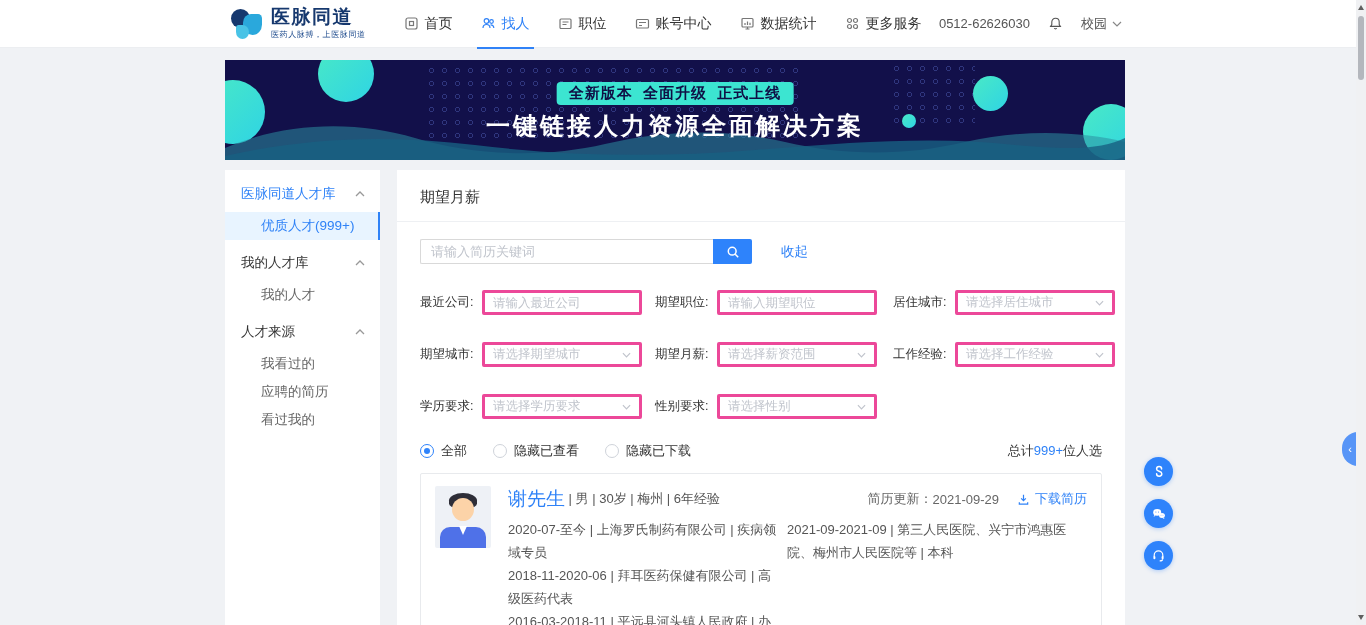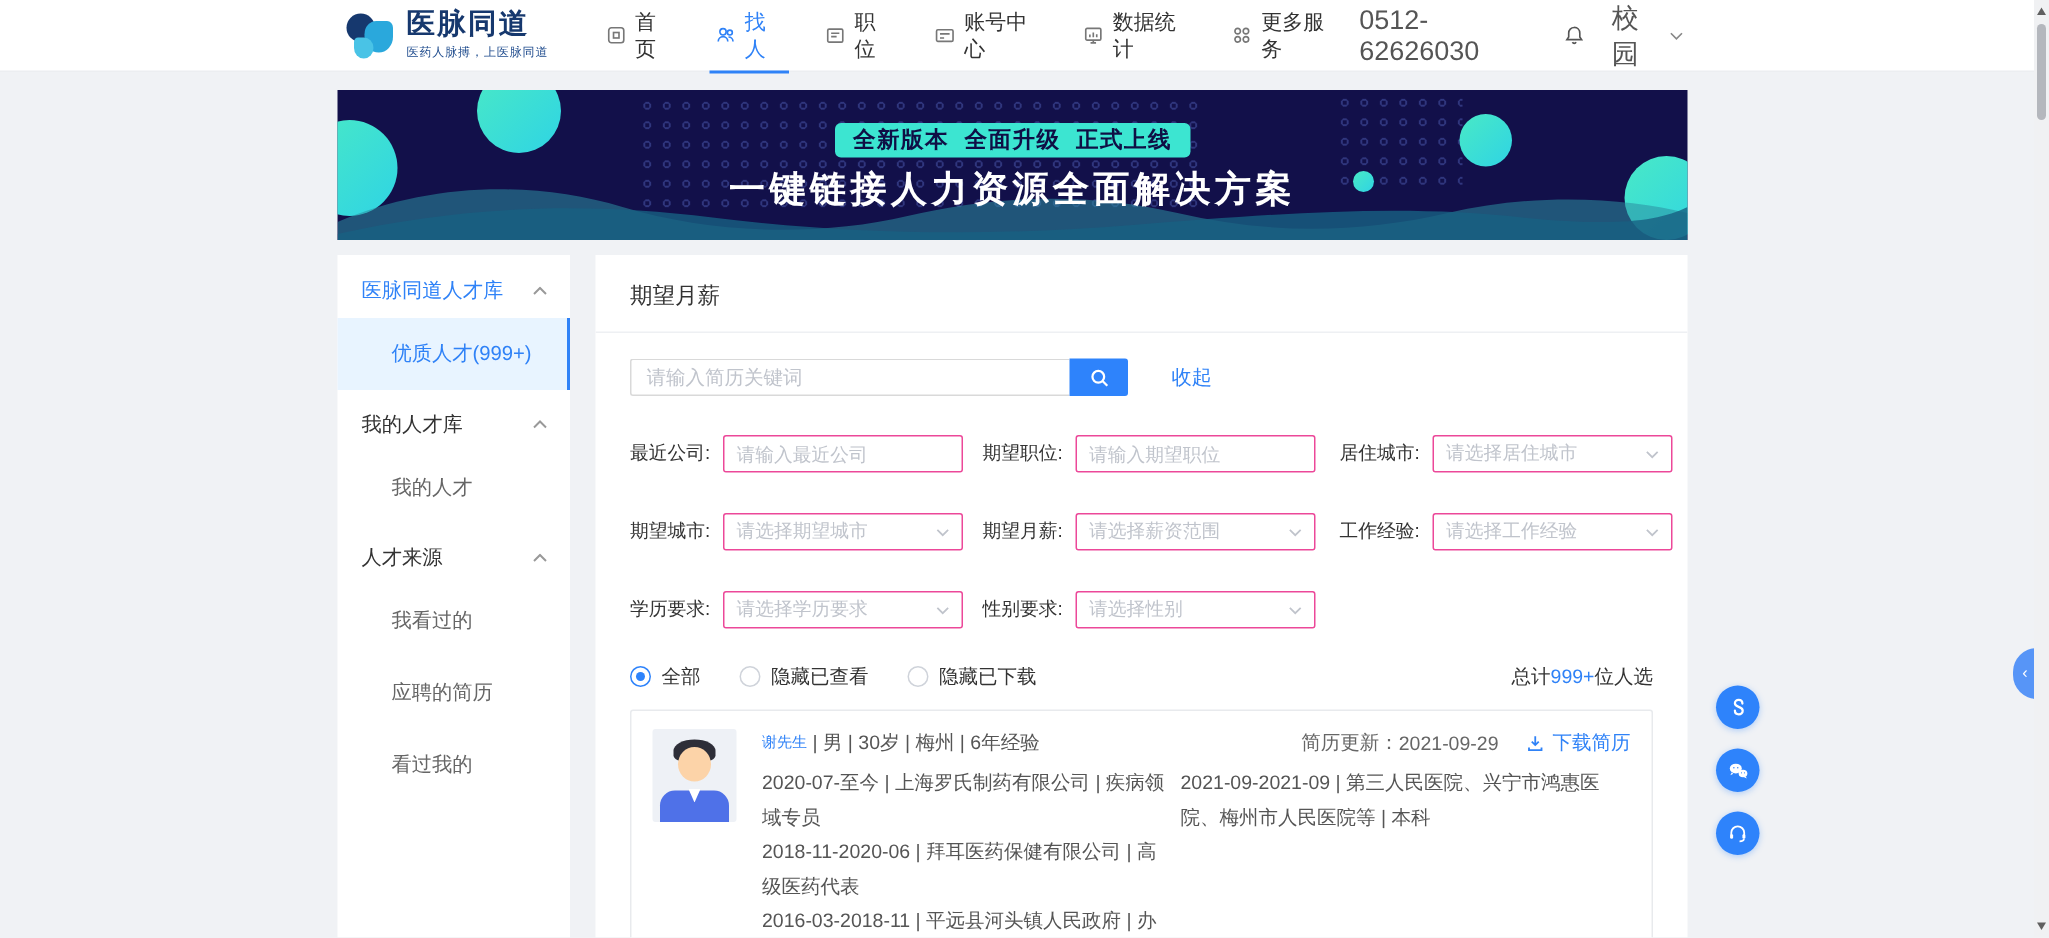--- a/index.html
+++ b/index.html
@@ -14,21 +14,21 @@
   .lm2{position:absolute;left:12px;top:8px;width:19px;height:21px;background:#2aa8dc;border-radius:50% 25% 60% 60%}
   .lm3{position:absolute;left:5px;top:19px;width:13px;height:14px;background:#49c3e6;border-radius:25% 60% 60% 60%}
   .logo-title{font-size:19px;font-weight:bold;color:#16386e;letter-spacing:1.5px;line-height:20px}
   .logo-tagline{font-size:8px;color:#1d4a8c;letter-spacing:.6px;margin-top:2px;white-space:nowrap}
   .nav{display:flex;height:48px;margin-left:24px}
   .nav-item{position:relative;display:flex;align-items:center;gap:6px;padding:0 14px;font-size:14px;color:#333;cursor:pointer}
   .nav-item svg{stroke:#777;fill:none;stroke-width:1.2}
   .nav-item.active{color:#2f82f7}
   .nav-item.active svg{stroke:#2f82f7}
   .nav-item.active::after{content:"";position:absolute;left:10px;right:10px;bottom:-1px;height:2px;background:#2f82f7}
-  .header-right{margin-left:auto;margin-right:244px;display:flex;align-items:center;gap:18px;font-size:18px;color:#555}
+  .header-right{margin-left:auto;margin-right:244px;display:flex;align-items:center;gap:18px;font-size:13px;color:#555}
   .bell{display:flex;align-items:center;cursor:pointer}
   .user{display:flex;align-items:center;gap:5px;cursor:pointer}
 
   
   .banner{position:absolute;left:225px;top:60px;width:900px;height:100px;background:#12104a;overflow:hidden;cursor:pointer}
   .dots{position:absolute;background-image:radial-gradient(circle,transparent 1.6px,rgba(96,116,210,.38) 1.6px 2.6px,transparent 2.6px);background-size:13px 13px;z-index:1}
   .dots.d1{left:200px;top:4px;width:380px;height:78px}
   .dots.d2{left:665px;top:2px;width:85px;height:62px}
   .bcircle{position:absolute;border-radius:50%;background:linear-gradient(135deg,#49e9c6,#2fd4e4);z-index:2}
   .bc1{left:-24px;top:20px;width:64px;height:64px}
@@ -38,38 +38,38 @@
   .bc5{right:-14px;top:44px;width:56px;height:56px}
   .waves{position:absolute;left:0;bottom:0;width:100%;height:48px;z-index:2}
   .badge{position:absolute;top:22px;left:50%;transform:translateX(-50%);background:#3ce5d1;color:#0f0f45;font-size:15px;font-weight:bold;padding:2px 12px;border-radius:4px;letter-spacing:1px;white-space:pre;z-index:3}
   .headline{position:absolute;top:50px;left:0;width:100%;text-align:center;color:#fff;font-size:24px;font-weight:bold;letter-spacing:3px;z-index:3}
 
   
   .sidebar{position:absolute;left:225px;top:170px;width:155px;height:455px;background:#fff;padding-top:6px;font-size:13.5px}
   .side-title{height:36px;display:flex;align-items:center;justify-content:space-between;padding:0 15px 0 16px;cursor:pointer;color:#333}
   .side-title.blue{color:#2f82f7}
   .side-title svg{stroke:#999;fill:none;stroke-width:1.3}
-  .side-item{height:48px;display:flex;align-items:center;padding-left:36px;color:#666;cursor:pointer}
+  .side-item{height:28px;display:flex;align-items:center;padding-left:36px;color:#666;cursor:pointer}
   .side-item.active{background:#e8f4ff;color:#2f82f7;border-right:2px solid #2f82f7}
   .side-gap{height:5px}
 
   
   .panel{position:absolute;left:397px;top:170px;width:728px;height:455px;background:#fff;overflow:hidden;padding:0 23px}
   .panel-title{padding-top:18px;font-size:15px;color:#333;font-weight:500}
   .panel-divider{margin:14px -23px 0;border-bottom:1px solid #eef0f3}
   .search-row{margin-top:17px;display:flex;align-items:center}
   .search-input{width:293px;height:25px;border:1px solid #d9d9d9;border-right:none;border-radius:2px 0 0 2px;padding:0 10px;font-size:13px;color:#333;outline:none;font-family:inherit}
   .search-input::placeholder{color:#c0c4cc}
   .search-btn{width:39px;height:25px;background:#2e83fb;border:none;border-radius:0 2px 2px 0;display:flex;align-items:center;justify-content:center;cursor:pointer}
   .collapse-link{margin-left:29px;color:#2f82f7;font-size:13.5px;cursor:pointer;text-decoration:none}
 
   .filters{margin-top:26px;display:grid;grid-template-columns:235px 238px 1fr;row-gap:27px}
   .field{display:flex;align-items:center;height:25px}
   .field label{font-size:12.5px;color:#333;margin-right:5px;white-space:nowrap;width:57px;text-align:left}
-  .ctrl{width:160px;height:25px;border:1px solid #ec4899;border-radius:2px;font-size:12.5px;padding:0 8px;font-family:inherit}
+  .ctrl{width:160px;height:25px;border:3px solid #ec4899;border-radius:2px;font-size:12.5px;padding:0 8px;font-family:inherit}
   input.ctrl{color:#333;outline:none}
   input.ctrl::placeholder{color:#c0c4cc}
   .select{display:flex;align-items:center;justify-content:space-between;color:#c0c4cc;cursor:pointer;background:#fff}
   .select svg{stroke:#c0c4cc;fill:none;stroke-width:1.3;flex:0 0 auto}
 
   .view-row{margin-top:23px;display:flex;align-items:flex-start;font-size:13px}
   .radio-item{display:flex;align-items:center;margin-right:26px;cursor:pointer;color:#333}
   .radio{width:14px;height:14px;border-radius:50%;border:1px solid #cfd3da;margin-right:7px;background:#fff;position:relative;flex:0 0 auto}
   .radio.checked{border-color:#2e83fb}
   .radio.checked::after{content:"";position:absolute;left:3px;top:3px;width:6px;height:6px;border-radius:50%;background:#2e83fb}
@@ -81,21 +81,21 @@
   .av .hair{position:absolute;background:#2e2e38}
   .av .face{position:absolute;background:#fcd3a8;border-radius:50%}
   .av .torso{position:absolute;border-radius:10px 10px 0 0}
   .av .collar{position:absolute;background:#fff;clip-path:polygon(50% 100%,0 0,100% 0)}
   .av-male .hair{top:7px;left:14px;width:28px;height:15px;border-radius:50% 50% 30% 30%}
   .av-male .face{top:12px;left:17px;width:22px;height:23px}
   .av-male .torso{bottom:-4px;left:5px;width:46px;height:25px;background:#4f71e8}
   .av-male .collar{bottom:13px;left:24px;width:8px;height:9px}
   .card-content{flex:1;min-width:0}
   .card-top{display:flex;align-items:center;font-size:13px;color:#555}
-  .cname{color:#2f82f7;font-size:10px;cursor:pointer}
+  .cname{color:#2f82f7;font-size:19px;cursor:pointer}
   .card-update{margin-left:auto;color:#666;display:flex;align-items:center}
   .dl-link{margin-left:18px;color:#2f82f7;display:flex;align-items:center;gap:5px;cursor:pointer;text-decoration:none;font-size:13px}
   .dl-link svg{stroke:#2f82f7;fill:none;stroke-width:1.3}
   .card-body{display:flex;margin-top:6px;align-items:flex-start}
   .works{flex:1;font-size:13px;color:#555;line-height:23px;min-width:0;padding-right:10px}
   .edu{margin-left:auto;max-width:300px;font-size:13px;color:#555;line-height:23px;flex:0 1 auto}
 
   
   .fab{position:absolute;left:1144px;width:29px;height:29px;border-radius:50%;background:#2e83fb;display:flex;align-items:center;justify-content:center;cursor:pointer;z-index:6;box-shadow:0 1px 4px rgba(46,131,251,.35)}
   .fab1{top:457px}.fab2{top:499px}.fab3{top:541px}

